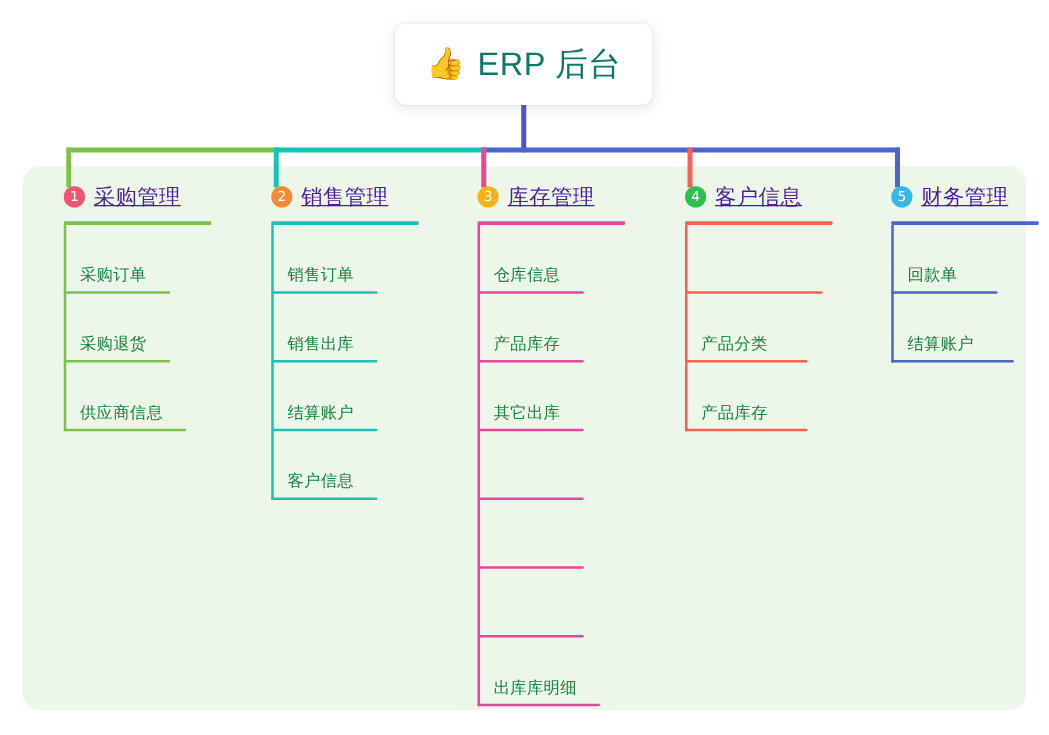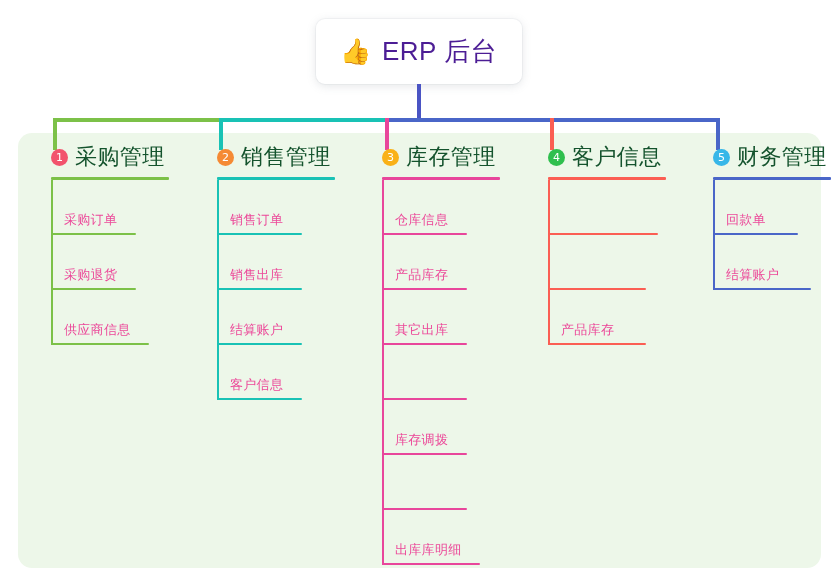--- a/index.html
+++ b/index.html
@@ -35,21 +35,21 @@
     gap: 10px;
     box-sizing: border-box;
   }
   #root-node .thumb {
     font-size: 25px;
     line-height: 1;
     color: #F4B740;
   }
   #root-node .root-title {
     font-size: 26px;
-    color: #4c1d95;
+    color: #0f766e;
     letter-spacing: 0.5px;
     white-space: nowrap;
   }
 
   
   #panel {
     position: absolute;
     left: 18px;
     top: 133px;
     width: 803px;
@@ -85,44 +85,45 @@
     height: 17px;
     border-radius: 50%;
     color: #ffffff;
     font-size: 11px;
     line-height: 17px;
     text-align: center;
     flex: 0 0 auto;
     font-family: "DejaVu Sans", sans-serif;
   }
   .col-title {
-    font-size: 22px;
-    color: #14532d;
+    font-size: 17px;
+    color: #4c1d95;
     letter-spacing: 0.4px;
+    text-decoration: underline;
   }
   .header-rule {
     height: 3px;
     border-radius: 1px;
     margin-top: 8px;
   }
 
   .leaf-list {
     position: relative;
     margin-top: 0;
   }
   .leaf {
     position: relative;
     height: 55px;
     box-sizing: border-box;
     display: flex;
     align-items: flex-end;
   }
   .leaf-label {
     font-size: 13px;
-    color: #ec4899;
+    color: #15803d;
     letter-spacing: 0.3px;
     white-space: nowrap;
     padding-left: 34px;
     padding-bottom: 6px;
   }
   .leaf-rule {
     position: absolute;
     left: 21px;
     bottom: 0;
     height: 2px;
@@ -231,21 +232,20 @@
             <div class="leaf-rule" style="background: rgb(232, 70, 155); width: 85px;"></div>
           </div>
           <div class="leaf">
             <span class="leaf-label">其它出库</span>
             <div class="leaf-rule" style="background: rgb(232, 70, 155); width: 85px;"></div>
           </div>
           <div class="leaf">
             <div class="leaf-rule" style="background: rgb(232, 70, 155); width: 85px;"></div>
           </div>
           <div class="leaf">
-            <span class="leaf-label">库存调拨</span>
             <div class="leaf-rule" style="background: rgb(232, 70, 155); width: 85px;"></div>
           </div>
           <div class="leaf">
             <div class="leaf-rule" style="background: rgb(232, 70, 155); width: 85px;"></div>
           </div>
           <div class="leaf">
             <span class="leaf-label">出库库明细</span>
             <div class="leaf-rule" style="background: rgb(232, 70, 155); width: 98px;"></div>
           </div>
         </div>
@@ -255,20 +255,21 @@
           <span class="badge" style="background: rgb(47, 191, 78);">4</span>
           <span class="col-title">客户信息</span>
         </div>
         <div class="header-rule" style="background: rgb(251, 94, 83); width: 118px; margin-left: 21px;"></div>
         <div class="leaf-list">
           <div class="leaf-spine" style="background: rgb(251, 94, 83);"></div>
           <div class="leaf">
             <div class="leaf-rule" style="background: rgb(251, 94, 83); width: 110px;"></div>
           </div>
           <div class="leaf">
+            <span class="leaf-label">产品分类</span>
             <div class="leaf-rule" style="background: rgb(251, 94, 83); width: 98px;"></div>
           </div>
           <div class="leaf">
             <span class="leaf-label">产品库存</span>
             <div class="leaf-rule" style="background: rgb(251, 94, 83); width: 98px;"></div>
           </div>
         </div>
       </div>
       <div class="column" style="left: 692px;">
         <div class="col-header">

